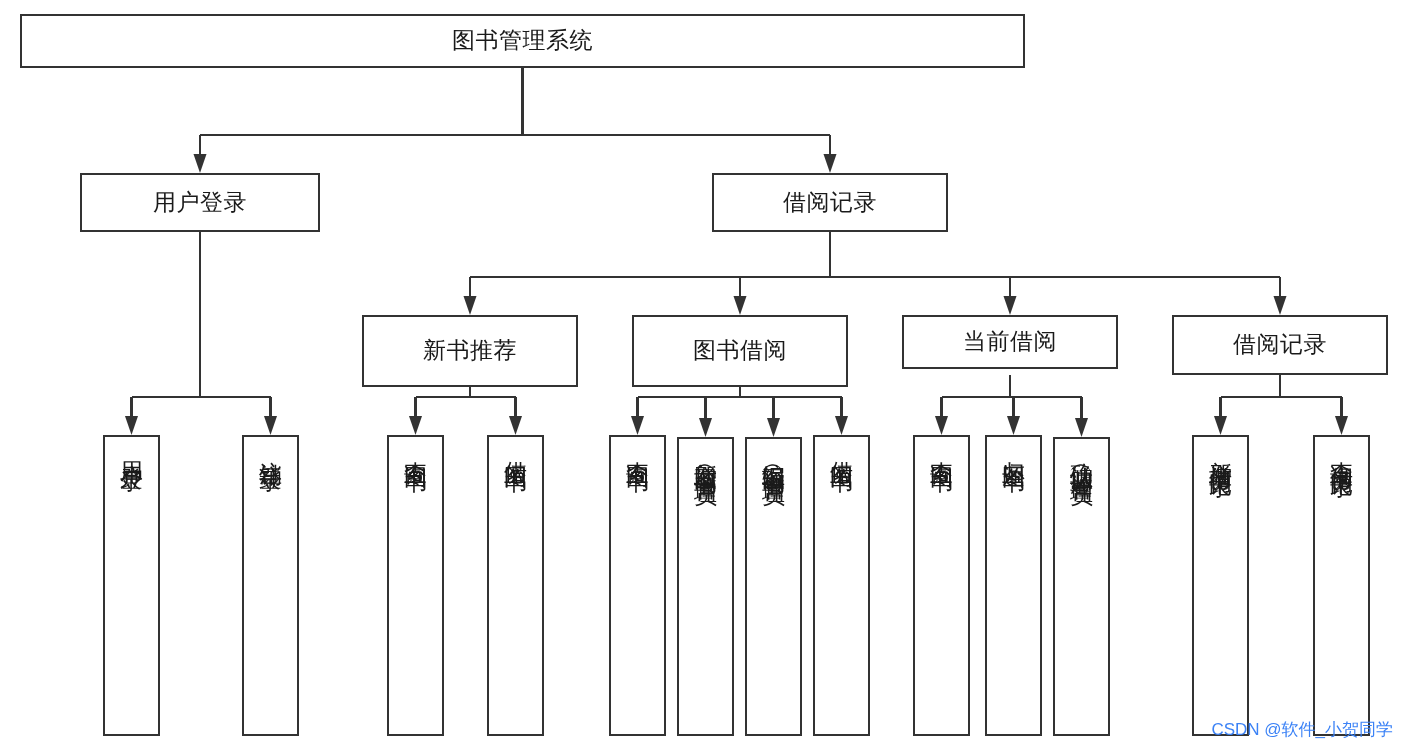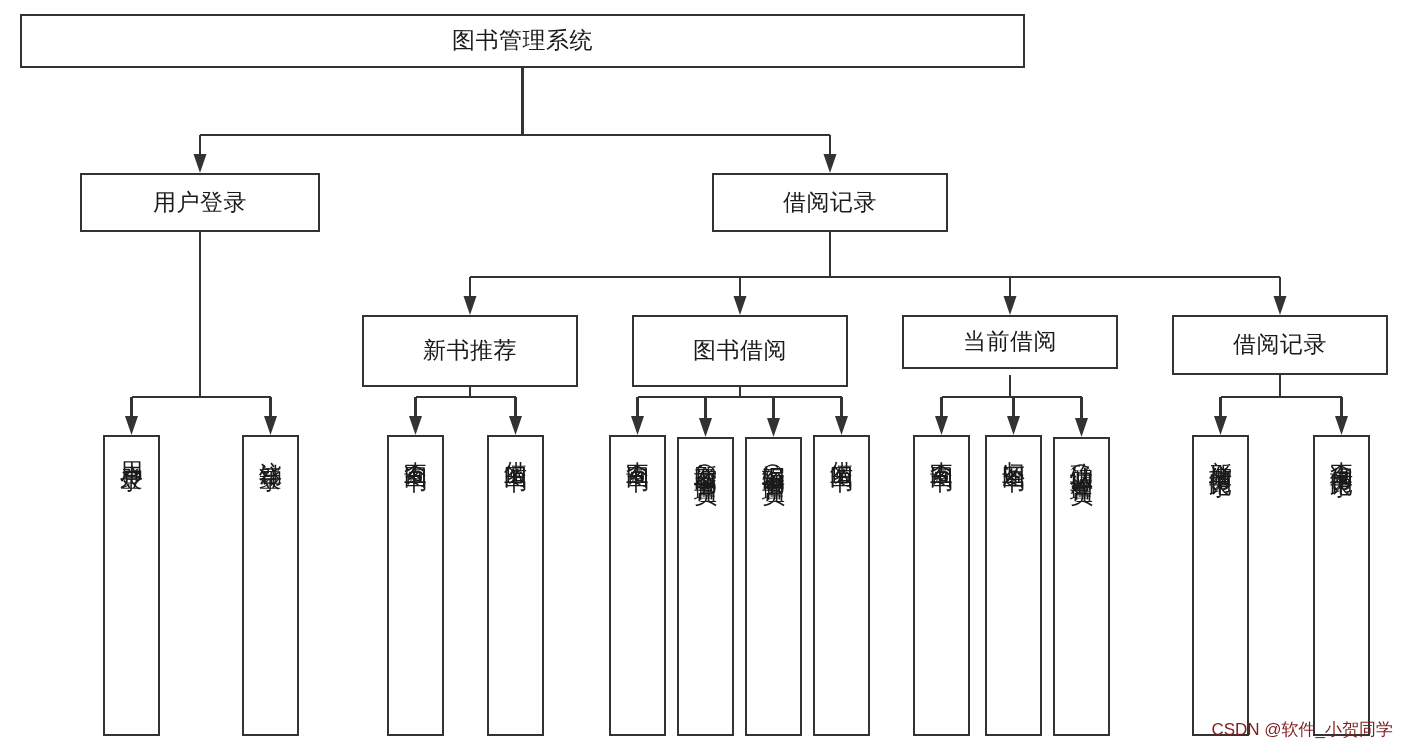--- a/index.html
+++ b/index.html
@@ -55,21 +55,21 @@
     text-orientation: upright;
     font-size: 23px;
     letter-spacing: 3px;
     line-height: 1;
   }
   #watermark {
     position: absolute;
     right: 12px;
     bottom: 6px;
     font-size: 17px;
-    color: #7f1d1d;
+    color: #3b82f6;
     white-space: nowrap;
     pointer-events: none;
   }
 </style>
 </head>
 <body>
 
 <div id="diagram-root">
   <svg id="diagram-svg" viewBox="0 0 1405 747" xmlns="http://www.w3.org/2000/svg">
       <line x1="522.5" y1="68" x2="522.5" y2="135" stroke="#333333" stroke-width="2.4" shape-rendering="crispEdges"></line>

